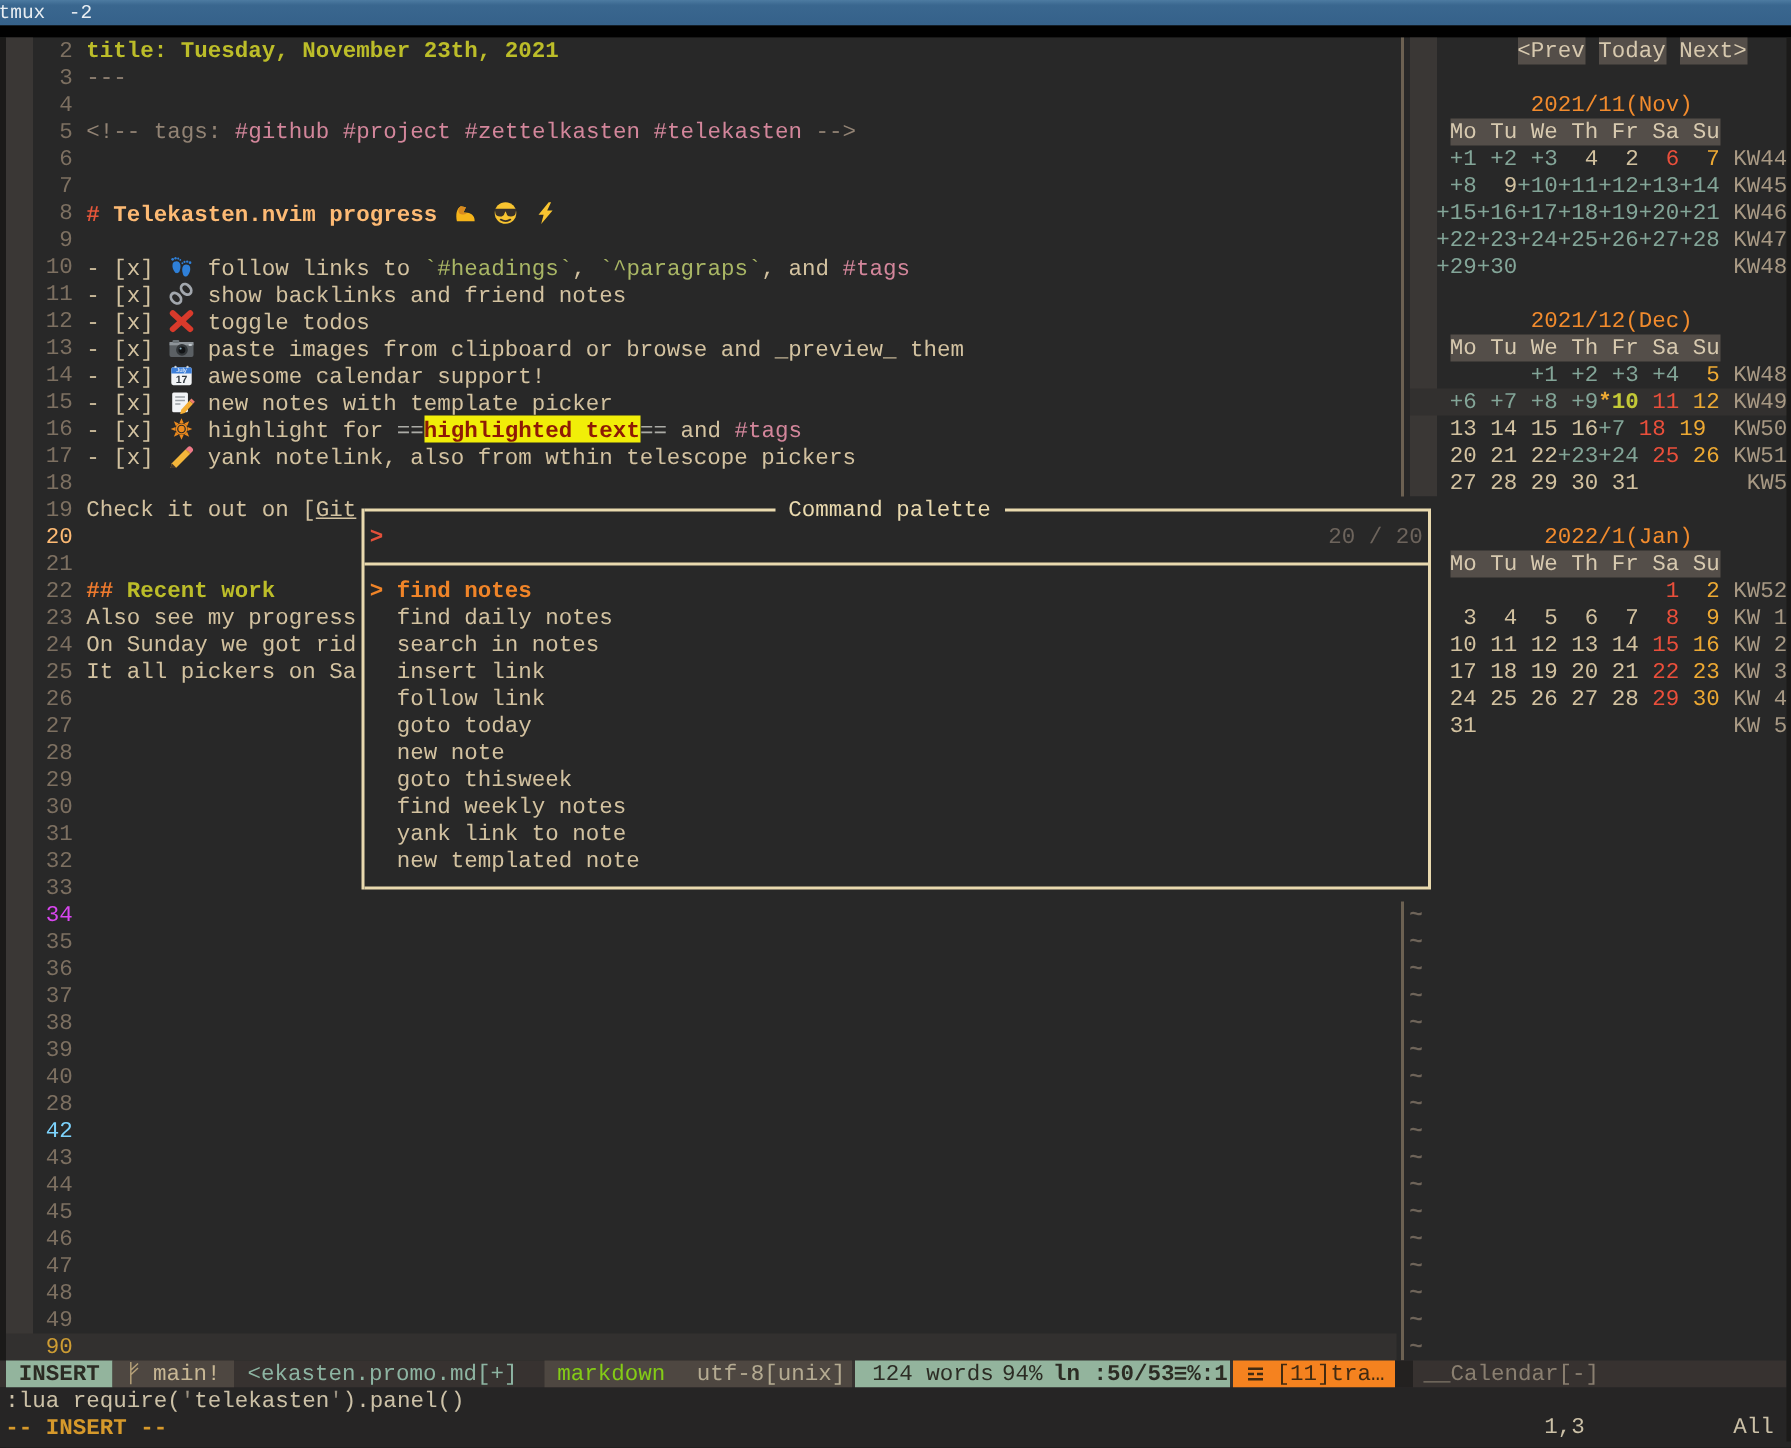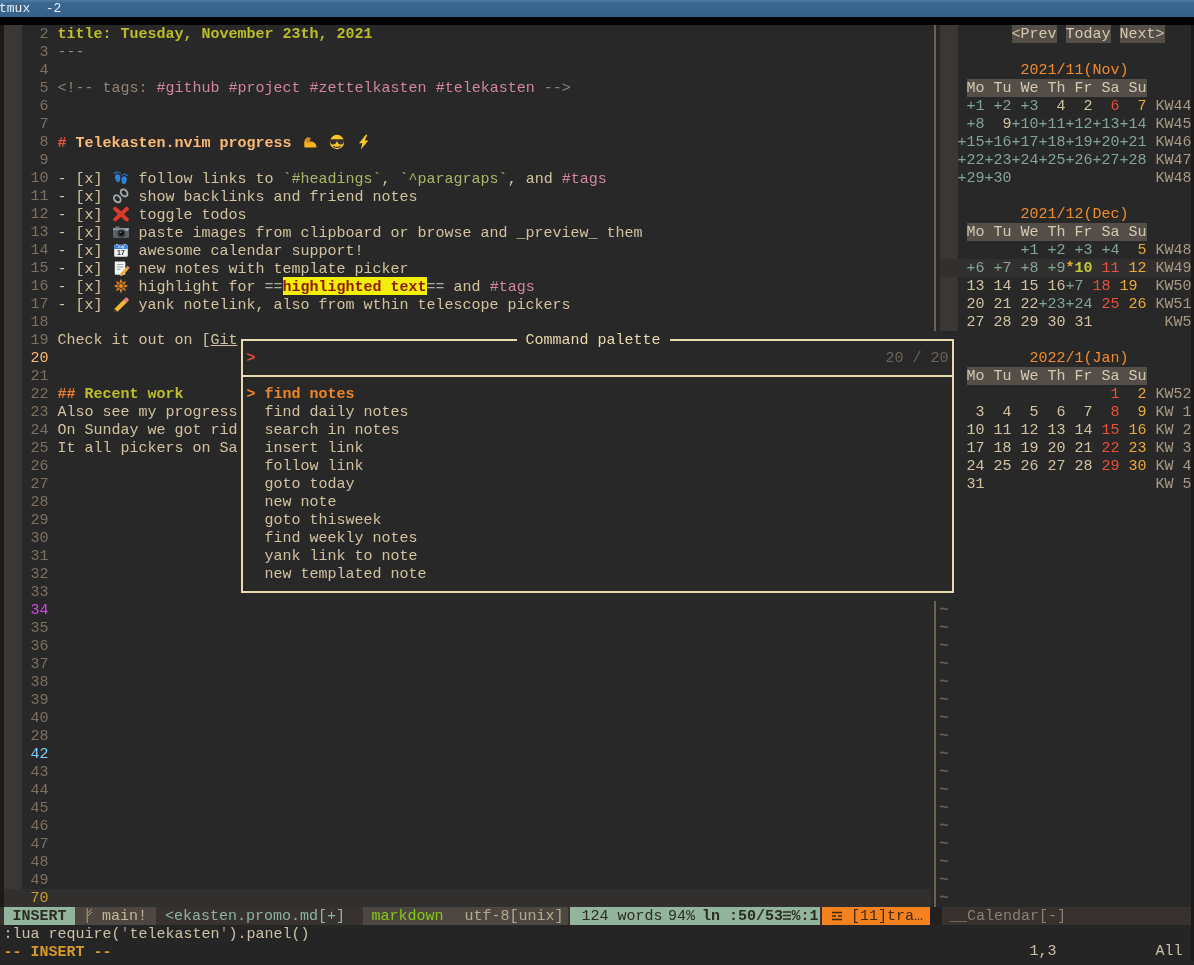--- a/index.html
+++ b/index.html
@@ -64,21 +64,21 @@
 <div class="r" style="left:30.5px;top:710.0px;color:#7d7061">40</div>
 <div class="r" style="left:30.5px;top:728.0px;color:#7d7061">28</div>
 <div class="r" style="left:30.5px;top:746.0px;color:#7dd3fc">42</div>
 <div class="r" style="left:30.5px;top:764.0px;color:#7d7061">43</div>
 <div class="r" style="left:30.5px;top:782.0px;color:#7d7061">44</div>
 <div class="r" style="left:30.5px;top:800.0px;color:#7d7061">45</div>
 <div class="r" style="left:30.5px;top:818.0px;color:#7d7061">46</div>
 <div class="r" style="left:30.5px;top:836.0px;color:#7d7061">47</div>
 <div class="r" style="left:30.5px;top:854.0px;color:#7d7061">48</div>
 <div class="r" style="left:30.5px;top:872.0px;color:#7d7061">49</div>
-<div class="r" style="left:30.5px;top:890.0px;color:#ce9d33">70</div>
+<div class="r" style="left:30.5px;top:890.0px;color:#ce9d33">90</div>
 <div class="r" style="left:57.5px;top:26.0px"><span style="color:#bcbd29;font-weight:bold;">title: Tuesday, November 23th, 2021</span></div>
 <div class="r" style="left:57.5px;top:44.0px"><span class="gray">---</span></div>
 <div class="r" style="left:57.5px;top:80.0px"><span class="gray">&lt;!-- tags: </span><span class="pink">#github</span> <span class="pink">#project</span> <span class="pink">#zettelkasten</span> <span class="pink">#telekasten</span><span class="gray"> --&gt;</span></div>
 <div class="r" style="left:57.5px;top:134.0px"><span style="color:#e5563a;font-weight:bold;"># </span><span style="color:#fdba74;font-weight:bold;">Telekasten.nvim progress</span> <svg class="em" style="width:18px;height:16px;vertical-align:-3px" viewBox="0 0 18 16">
       <path d="M3.6 13.5c-.9-4.5-.2-8.6 2.6-10l3.4.6-1.6 3.6c4-.6 7.4 1.6 7.4 5v.8z" fill="#f5b41a"></path>
       <path d="M6.2 3.5l3.4.6-1.6 3.6 2.2.4c-2.2 1.7-5.4 1.1-5.6-1.2-.1-1.4.5-2.7 1.6-3.4z" fill="#d8891f"></path>
     </svg> <svg class="em" style="width:18px;height:16px;vertical-align:-3px" viewBox="0 0 18 16">
       <circle cx="9" cy="8" r="7.2" fill="#f8c430"></circle>
       <path d="M1.8 5.2h14.4l-.5 3.2c-.3 1.5-1.6 2-3.1 2s-2.6-.7-2.9-2.1L9 6.9l-.7 1.4c-.3 1.4-1.4 2.1-2.9 2.1s-2.8-.5-3.1-2z" fill="#37302a"></path>
       <path d="M5.8 12.4c2.1 1.3 4.3 1.3 6.4 0" stroke="#37302a" stroke-width="1.2" fill="none" stroke-linecap="round"></path>

